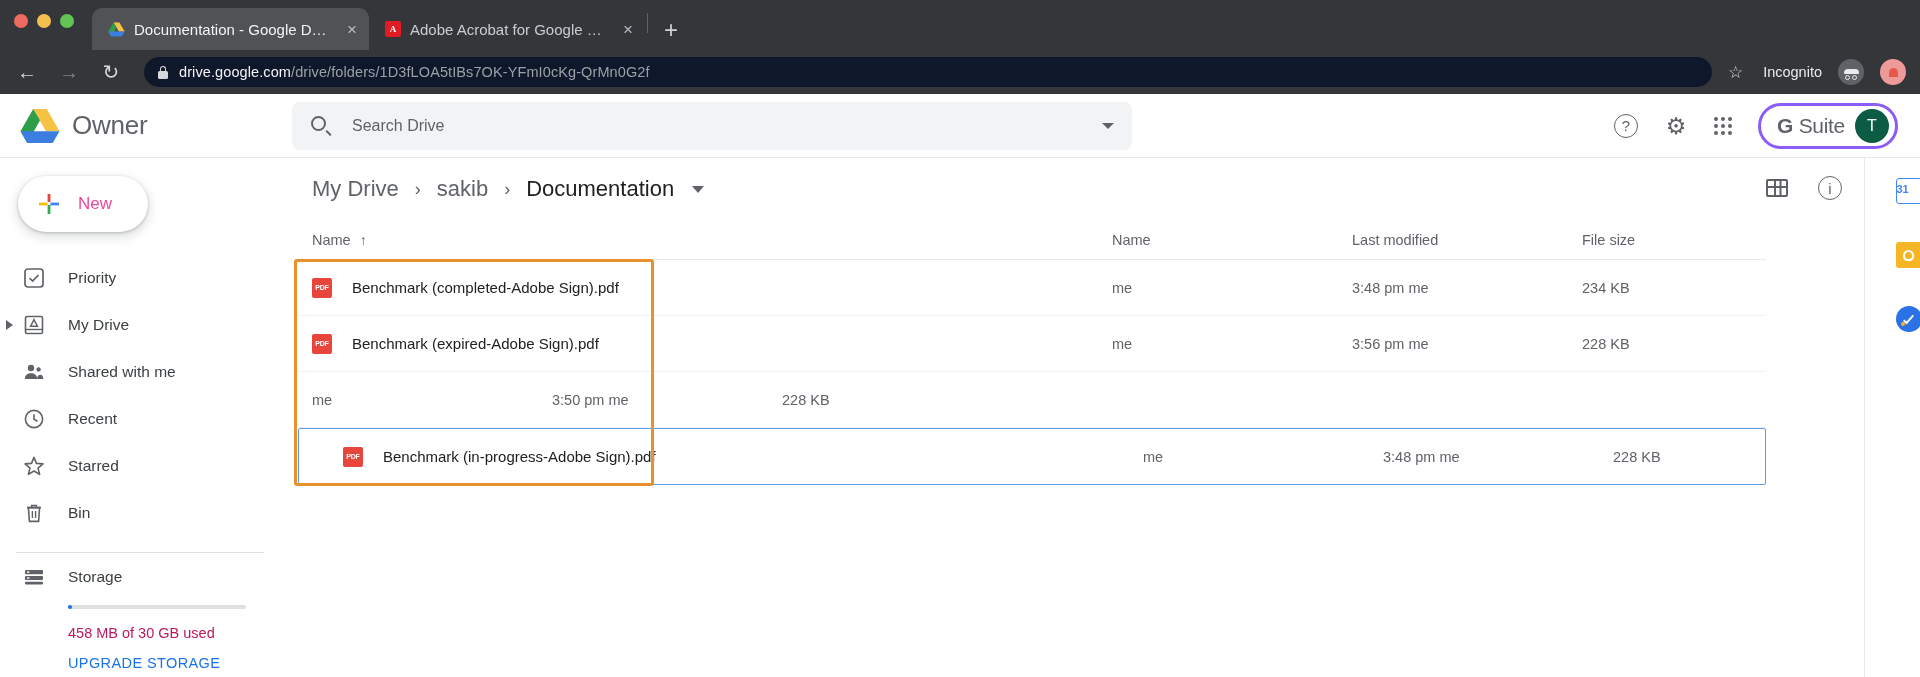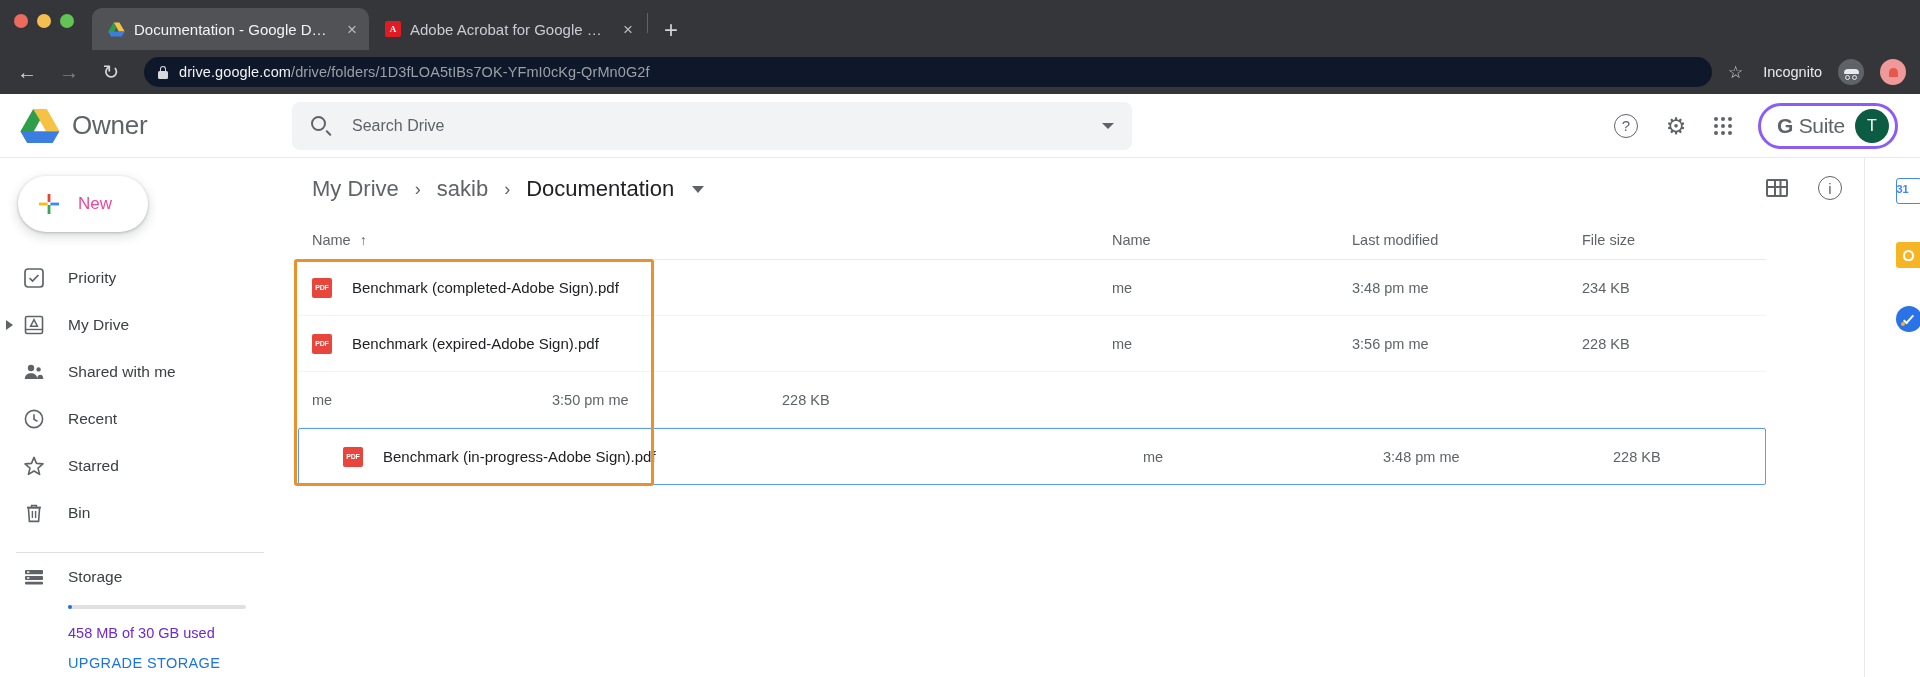--- a/index.html
+++ b/index.html
@@ -132,21 +132,21 @@
     position: absolute; left: 6px; width: 0; height: 0;
     border-top: 5px solid transparent; border-bottom: 5px solid transparent; border-left: 7px solid #5f6368;
   }
   .nav-ic { width: 24px; height: 24px; flex: none; position: relative; color: #5f6368; }
 
   .sb-divider { height: 1px; background: #e0e0e0; margin: 16px 16px 0 16px; }
   .storage-row { height: 48px; display: flex; align-items: center; gap: 22px; padding-left: 22px; font-size: 15.5px; color: #3c4043; }
   .storage-bar-wrap { margin: 4px 22px 0 68px; }
   .storage-bar { width: 178px; height: 4px; background: #e0e0e0; border-radius: 2px; position: relative; }
   .storage-bar .fill { position: absolute; left: 0; top: 0; height: 4px; width: 4px; background: #1a73e8; border-radius: 2px; }
-  .storage-used { margin: 16px 0 0 68px; font-size: 14.5px; color: #6d28d9; }
+  .storage-used { margin: 16px 0 0 68px; font-size: 14.5px; color: #be185d; }
   .upgrade { margin: 14px 0 0 68px; font-size: 14.5px; color: #1a73e8; font-weight: 500; letter-spacing: .4px; }
 
   
   .main { flex: 1; position: relative; padding: 0 0 0 18px; }
   .crumbs { height: 62px; display: flex; align-items: center; gap: 16px; padding-left: 14px; }
   .crumb { font-size: 22px; color: #5f6368; }
   .crumb.current { color: #202124; }
   .crumb-sep { color: #5f6368; font-size: 18px; }
   .crumb-caret { width: 0; height: 0; border-left: 6px solid transparent; border-right: 6px solid transparent; border-top: 7px solid #5f6368; margin-left: 2px; }
 

